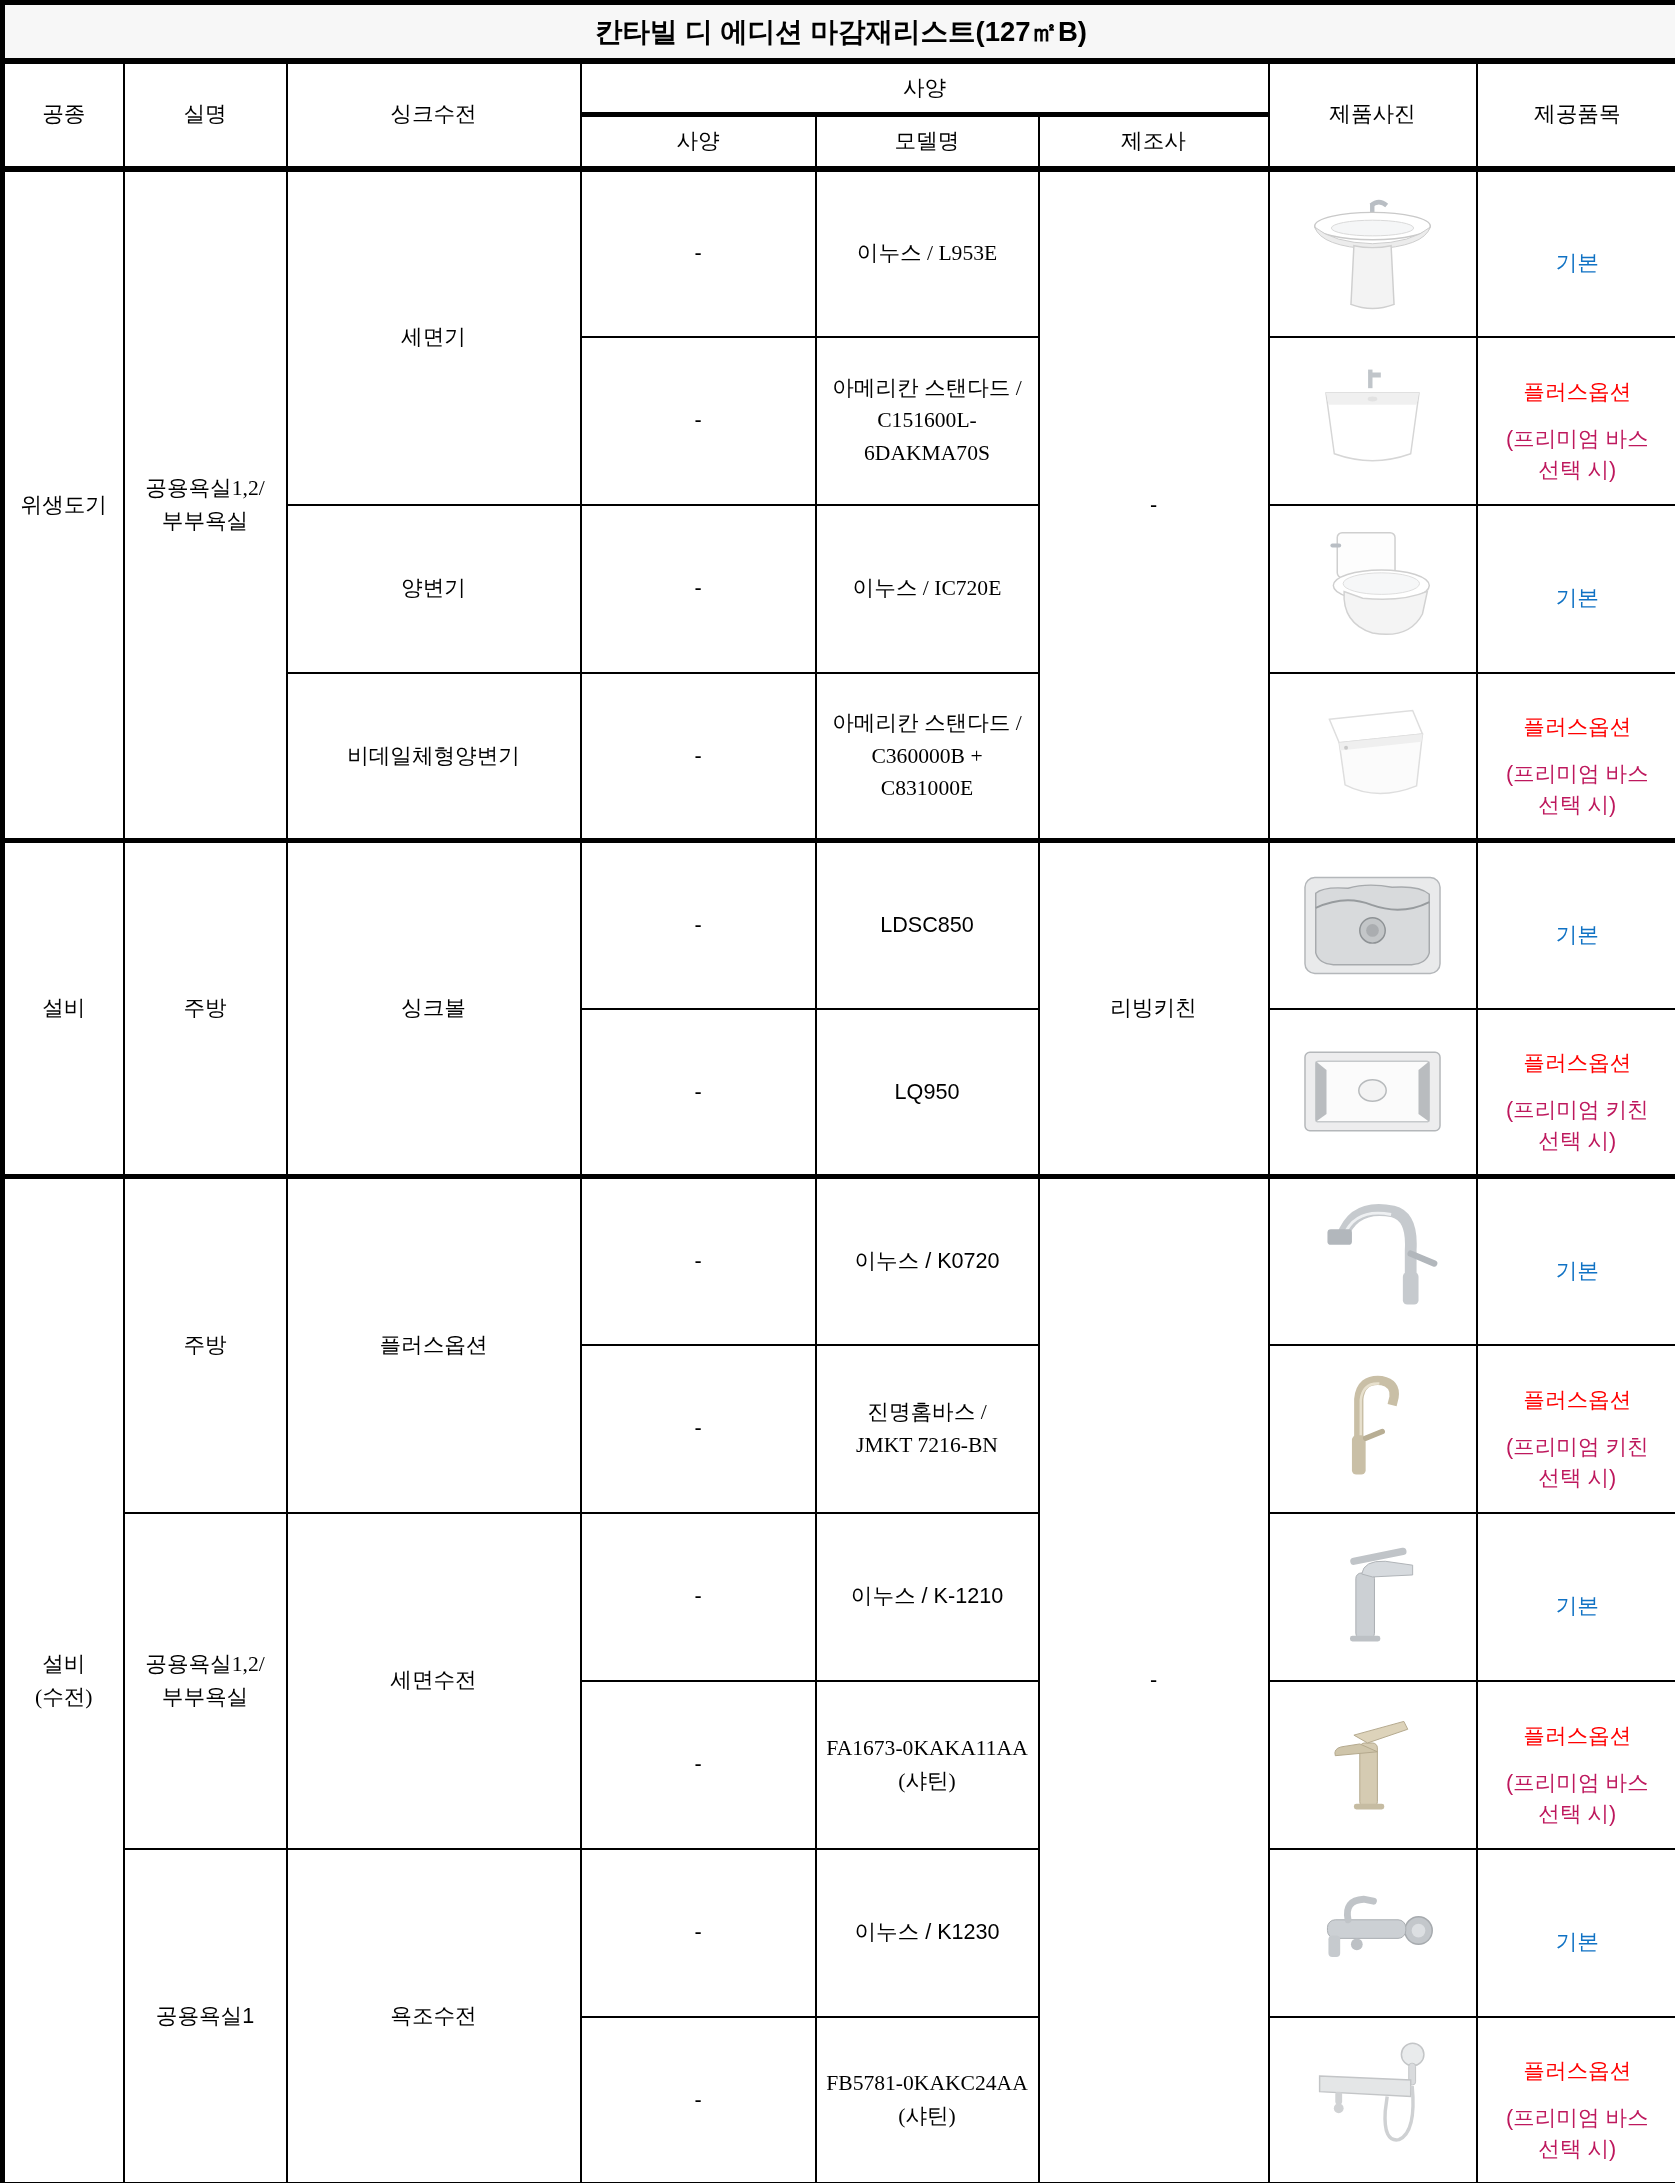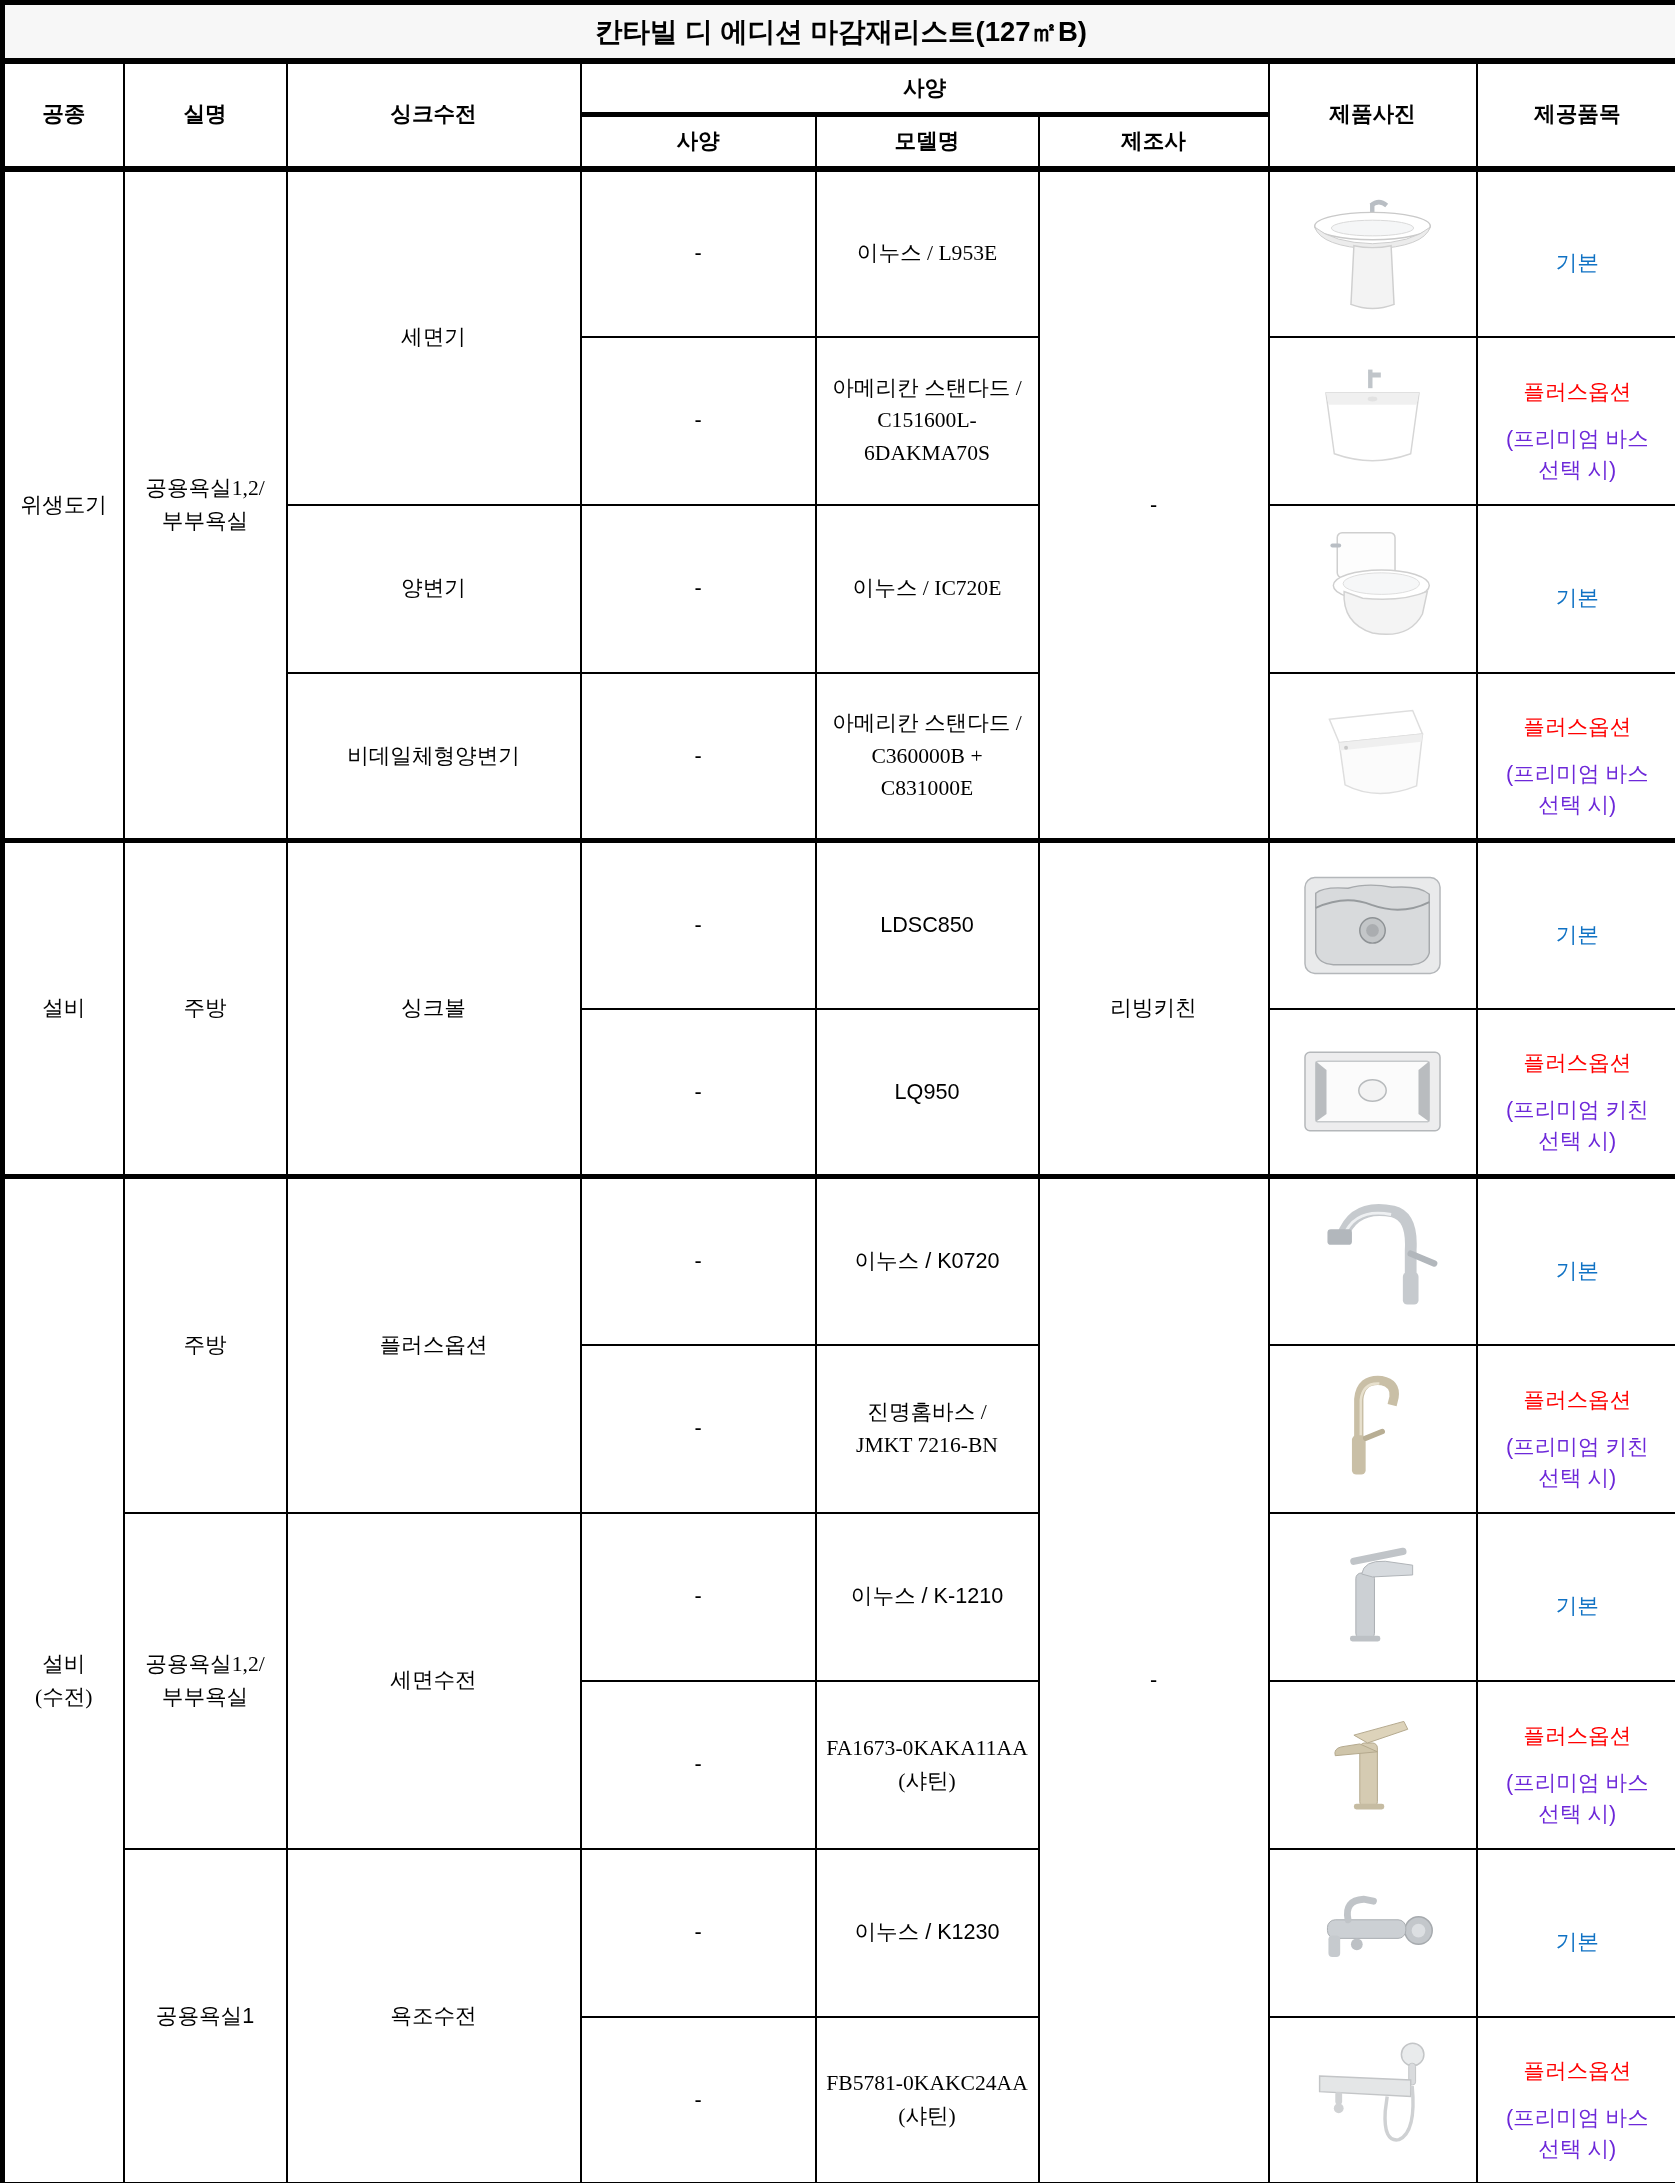--- a/index.html
+++ b/index.html
@@ -5,26 +5,26 @@
   html,body { margin:0; padding:0; background:#ffffff; }
   body { width:1676px; height:2183px; overflow:hidden;
          font-family:"Liberation Sans","DejaVu Sans",sans-serif; color:#000; }
   table { border-collapse:collapse; table-layout:fixed; width:1676px; height:2183px;
           border:5.9px solid #000; }
   td { border:2.5px solid #000; text-align:center; vertical-align:middle;
        font-size:21.6px; line-height:1.5; padding:0 8.8px; background:#fff;
        word-break:keep-all; }
   .ml { white-space:pre-line;font-family:Liberation Serif, serif; }
   tr.title-row td { font-size:27.5px; font-weight:bold; border-bottom-width:6.9px; background:#f7f7f7; }
-  tr.hdr td { font-weight:bold; }
+  tr.hdr td { font-weight:normal; }
   td.hb { border-bottom-width:6.4px; }
   td.grp-spec { border-bottom-width:5.4px; }
   tr.sec td { border-top-width:5.4px; }
   .opt { font-weight:normal;margin-top:20px; }
-  .opt-note { color:#6d28d9; margin-top:15px; line-height:1.45; }
+  .opt-note { color:#be185d; margin-top:15px; line-height:1.45; }
   svg { display:block; margin:0 auto; }
 </style>
 </head>
 <body>
 
 <table>
   <colgroup>
     <col style="width:121px">
       <col style="width:163px">
       <col style="width:294px">

